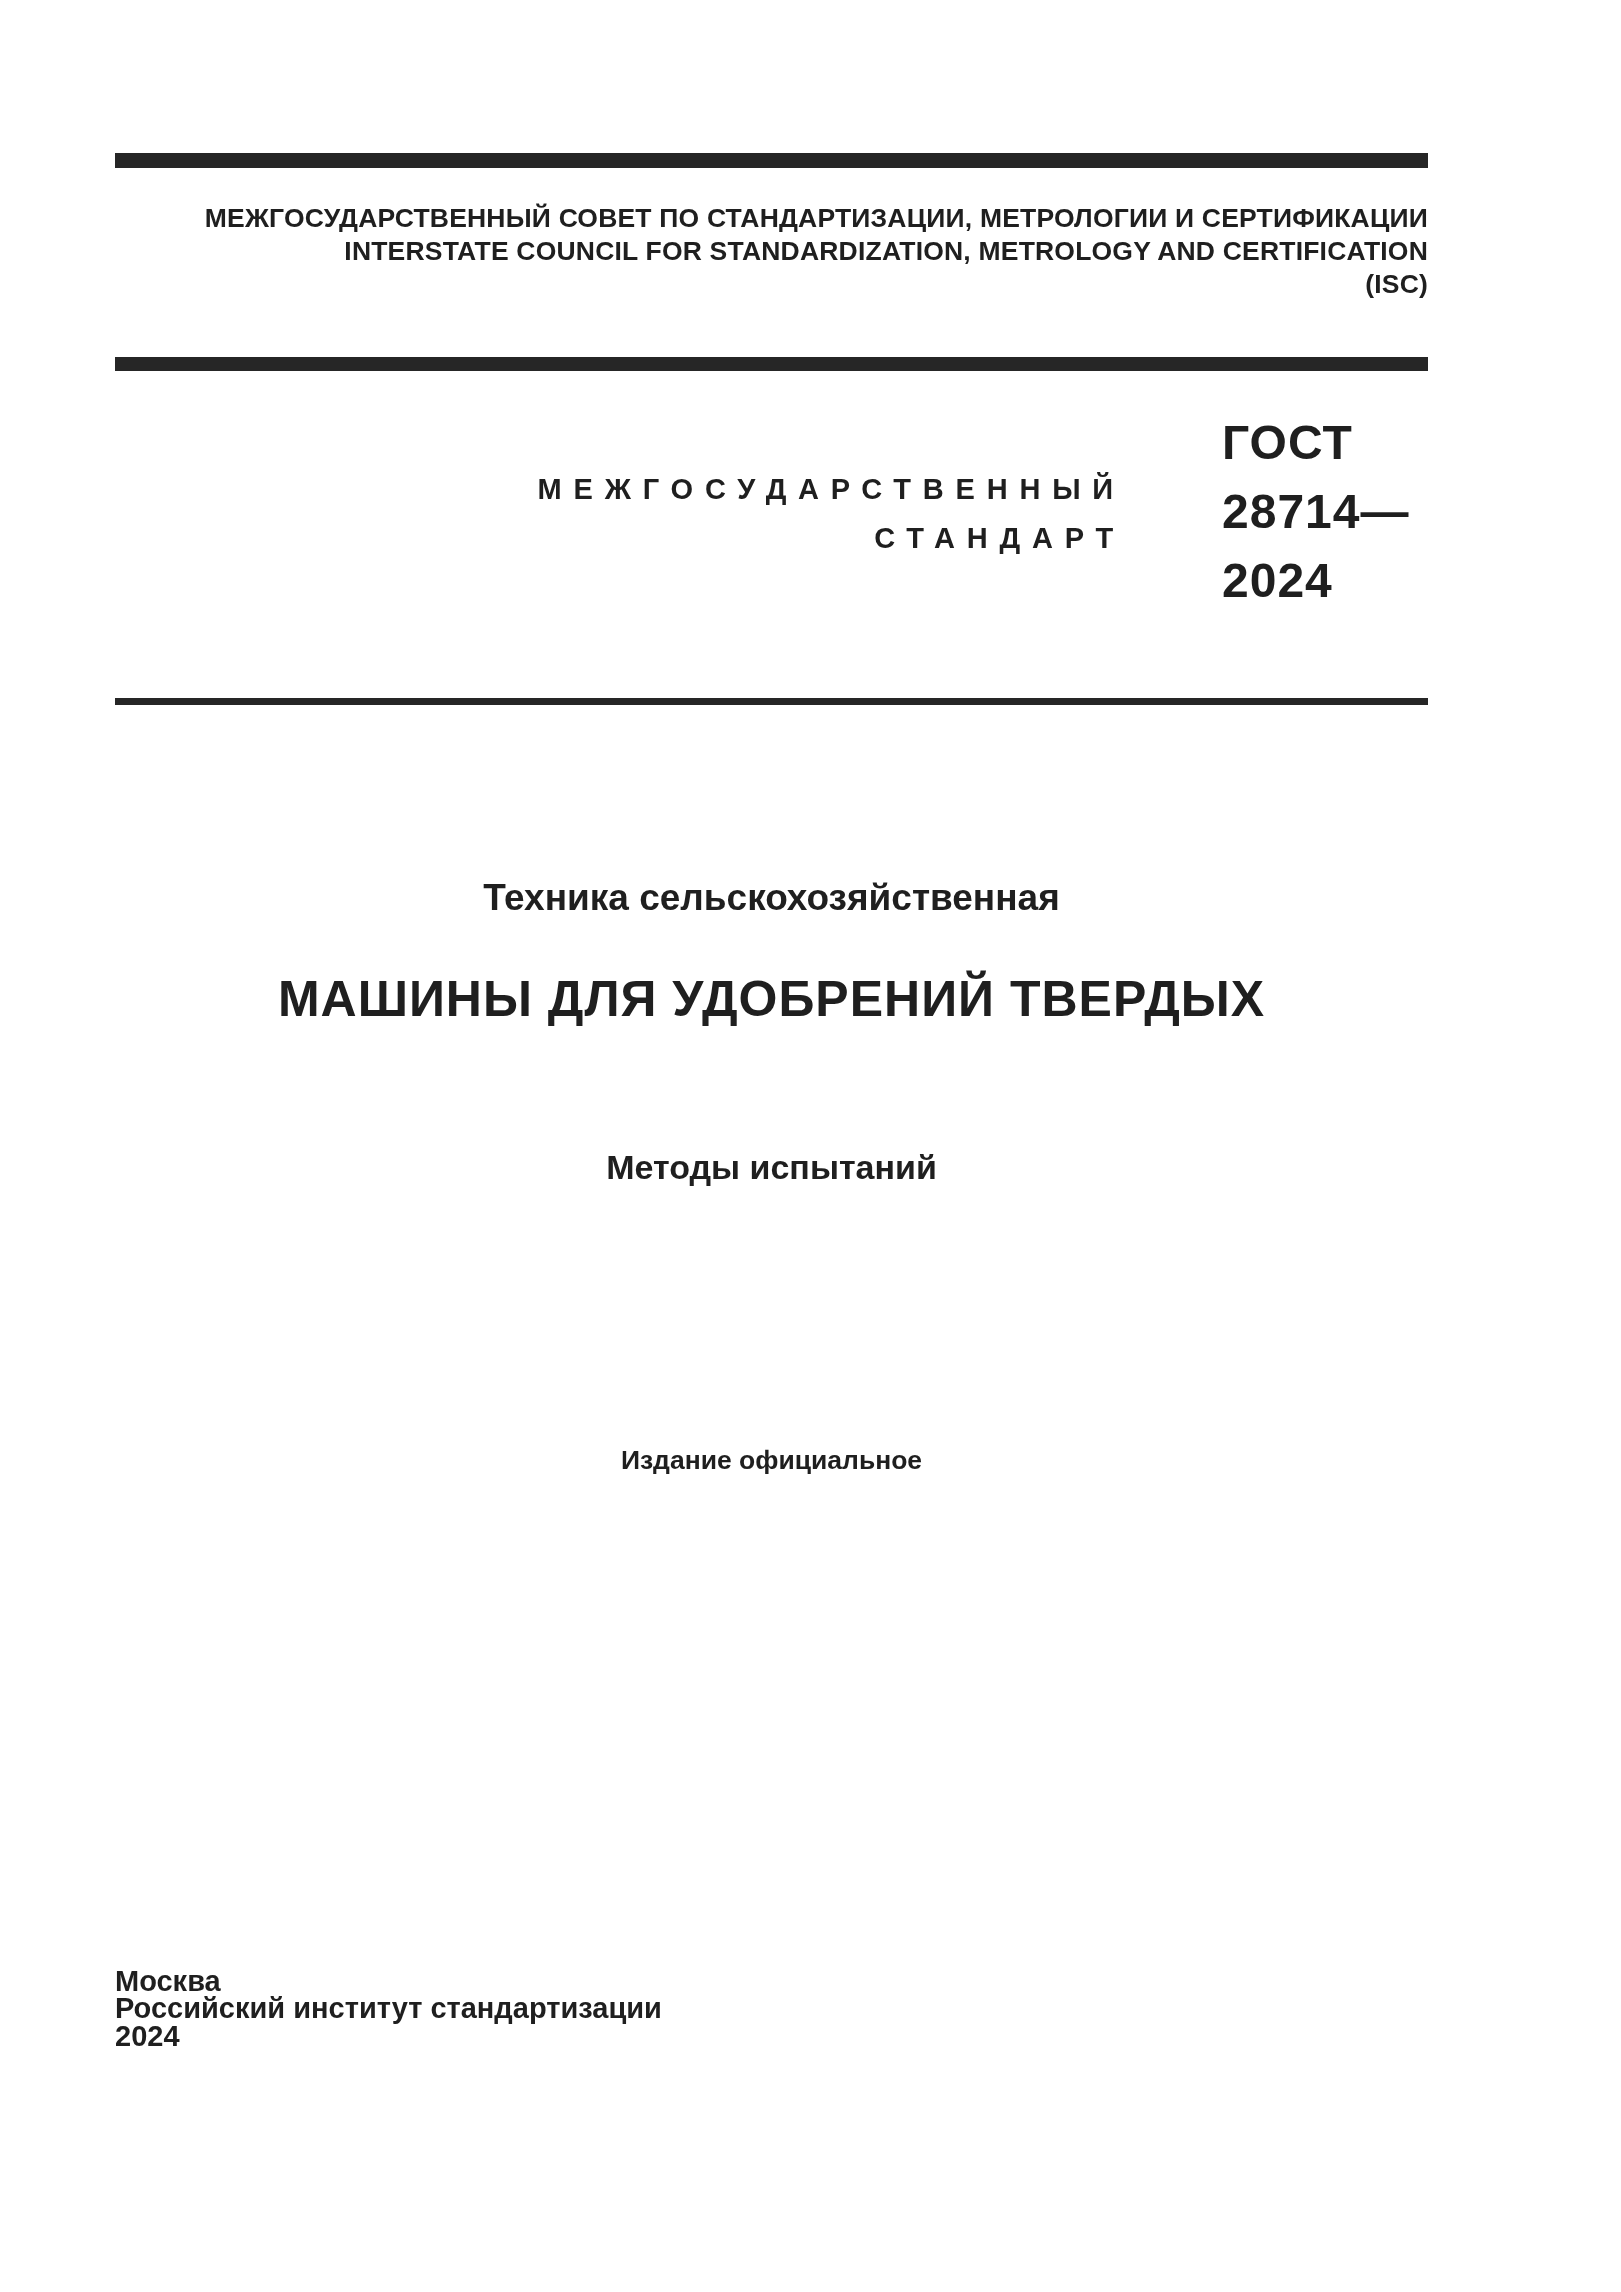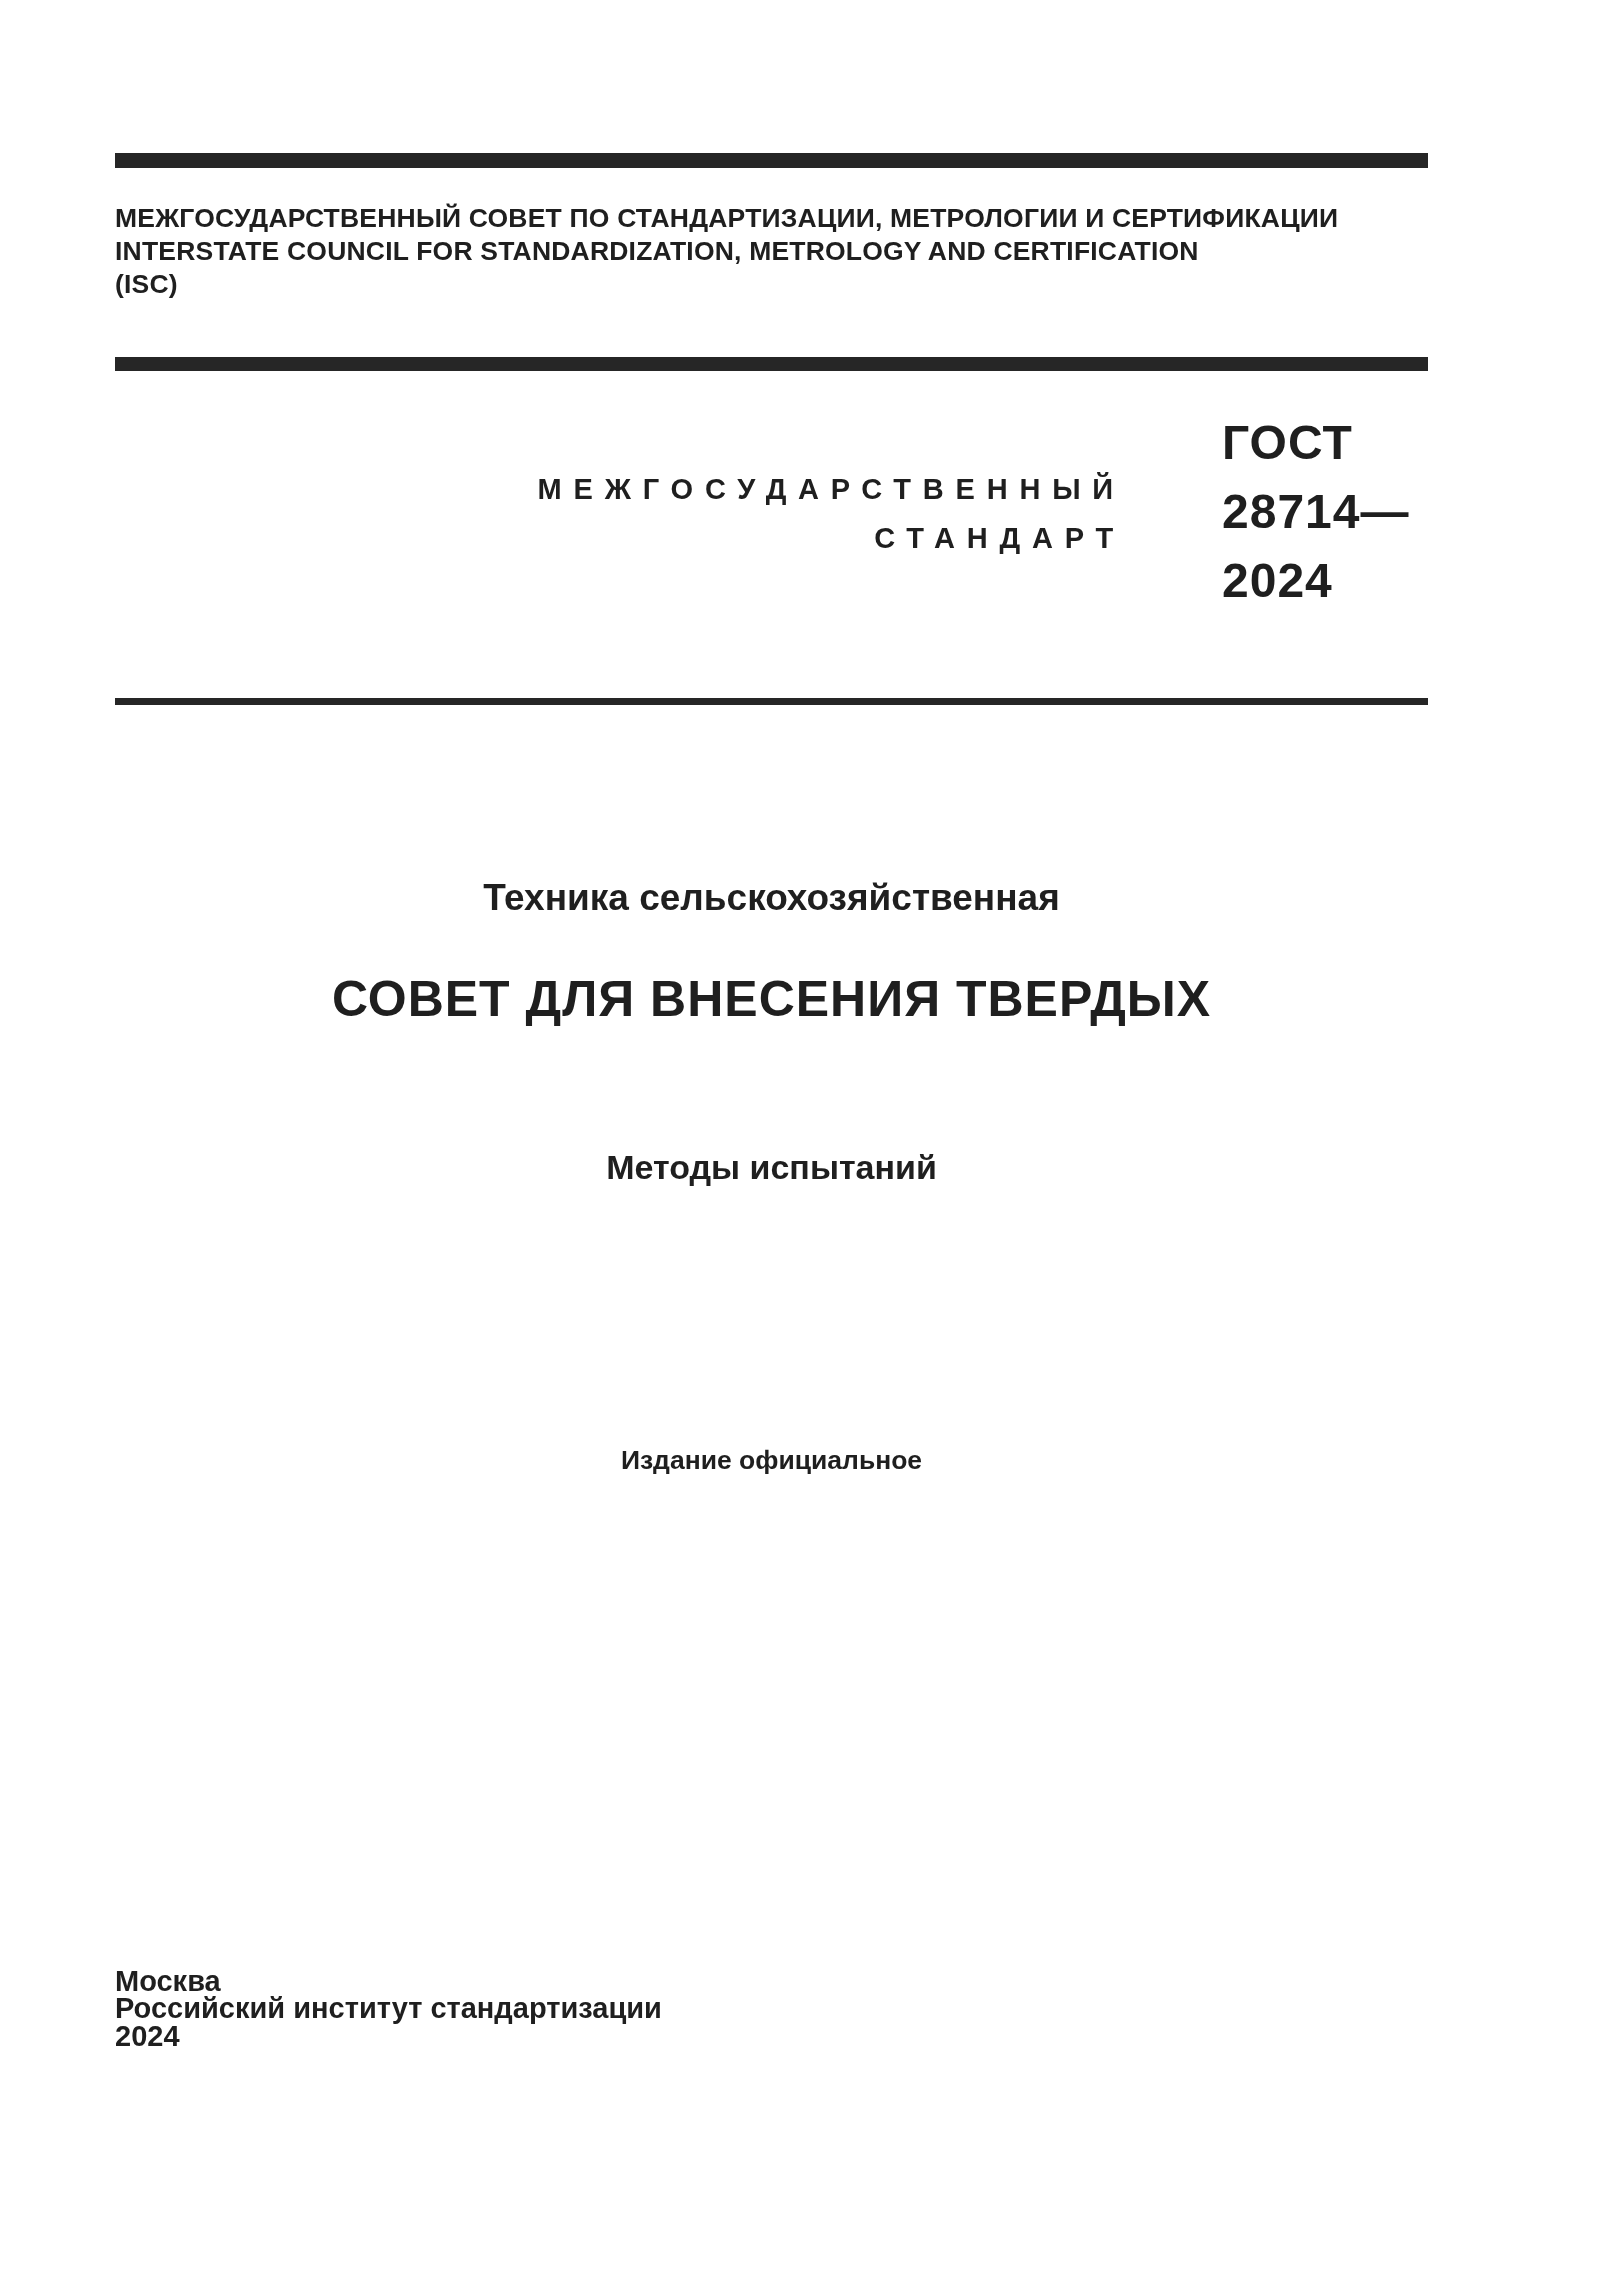--- a/index.html
+++ b/index.html
@@ -22,21 +22,21 @@
   }
   .rule-top  { top: 153px; height: 14.7px; }
   .rule-mid  { top: 357px; height: 13.7px; }
   .rule-thin { top: 698px; height: 6.9px;  }
 
   .council-block {
     position: absolute;
     left: 115px;
     top: 202px;
     width: 1313px;
-    text-align: left;
+    text-align: right;
     font-size: 26.5px;
     line-height: 33px;
     letter-spacing: 0.2px;
   }
 
   .type-label {
     position: absolute;
     left: 115px;
     top: 465px;
     width: 1010px;
@@ -129,21 +129,21 @@
     <div>ГОСТ</div>
     <div>28714—</div>
     <div>2024</div>
   </div>
 
   <div class="rule rule-thin"></div>
 
   <div class="title-subject">Техника сельскохозяйственная</div>
 
   <div class="title-main">
-    <div>СОВЕТ ДЛЯ ВНЕСЕНИЯ ТВЕРДЫХ</div>
+    <div>МАШИНЫ ДЛЯ УДОБРЕНИЙ ТВЕРДЫХ</div>
   </div>
 
   <div class="title-subtitle">Методы испытаний</div>
 
   <div class="edition-note">Издание официальное</div>
 
   <div class="imprint">
     <div>Москва</div>
     <div>Российский институт стандартизации</div>
     <div>2024</div>

